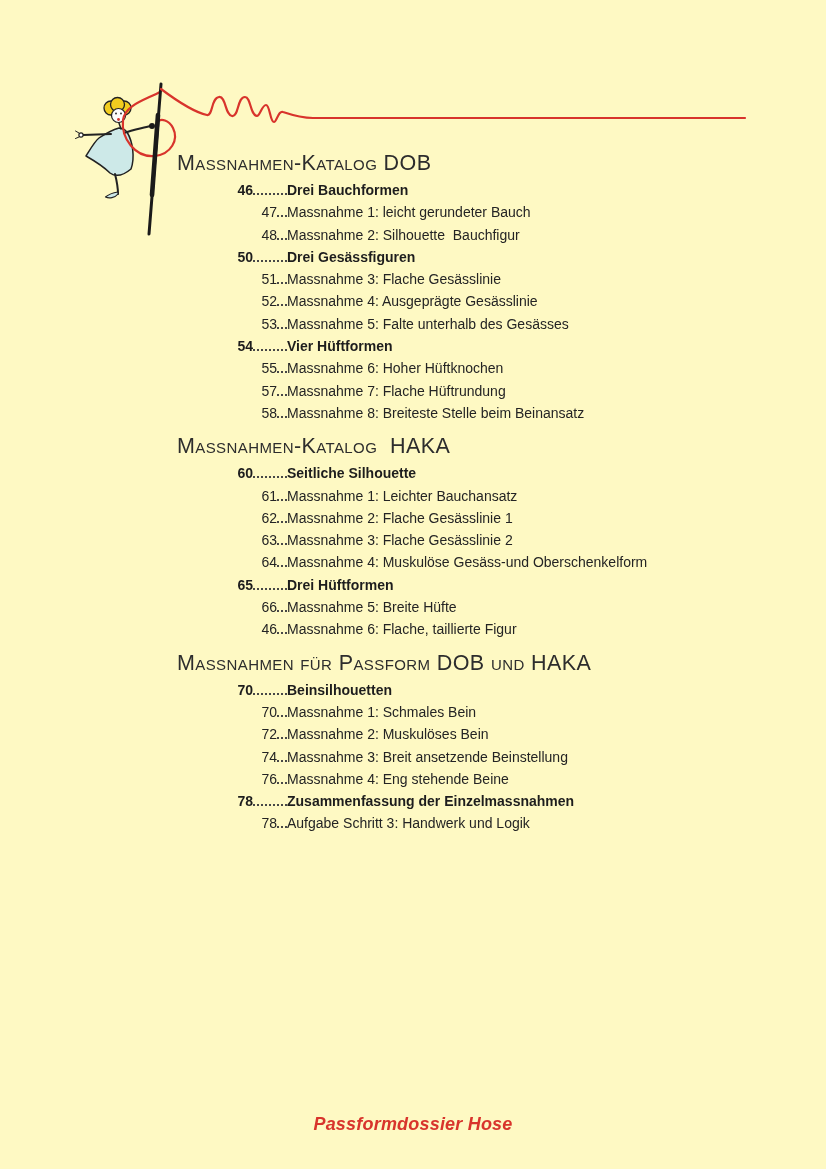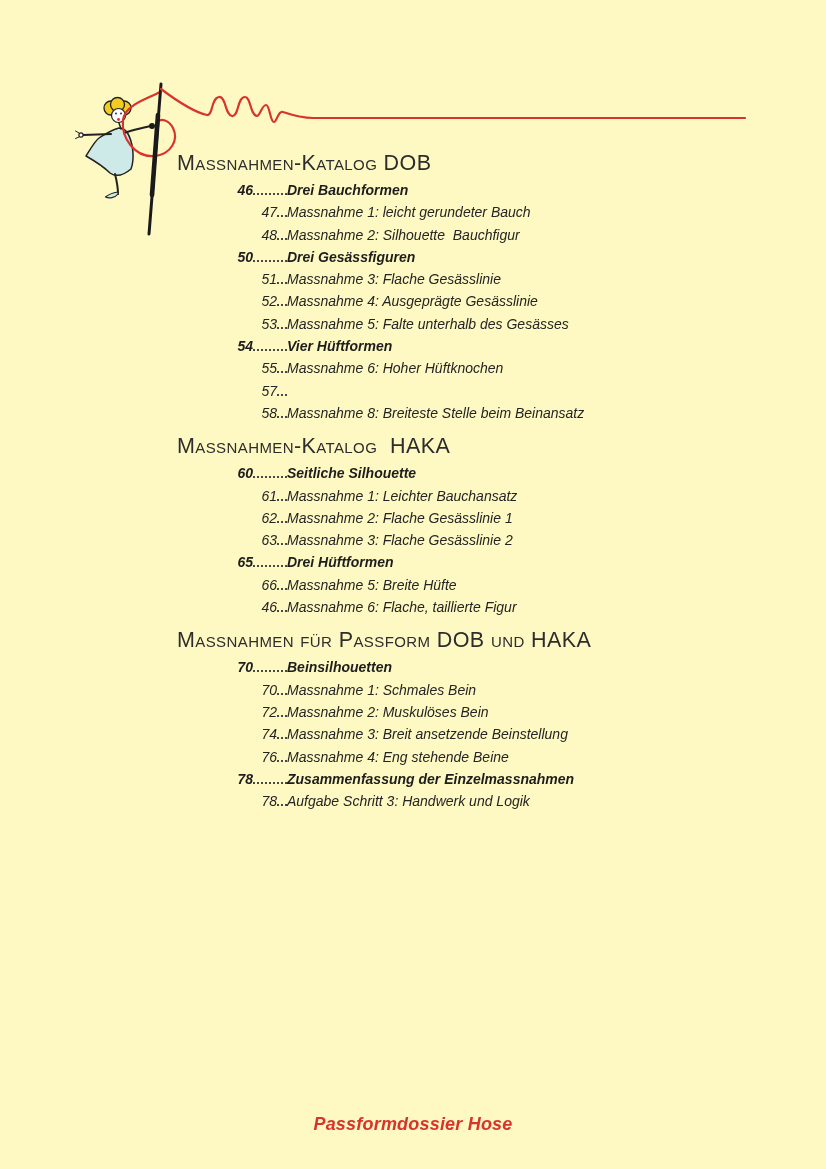--- a/index.html
+++ b/index.html
@@ -17,21 +17,21 @@
   .toc { position:absolute; left:177px; top:151px; width:600px; }
   .toc-section { margin:0; }
   .toc-section + .toc-section { margin-top:10px; }
   .section-heading {
     font-size:21.5px; font-weight:400; line-height:25px; margin:0 0 3px 0;
     font-variant:small-caps; letter-spacing:0.4px; color:#2d2d2d; white-space:pre;
   }
   .rows { }
   .row {
     display:flex; align-items:baseline;
-    font-size:14px; line-height:22.3px; color:#242424; white-space:pre;font-style:italic;
+    font-size:14px; line-height:22.3px; color:#242424; white-space:pre;
   }
   .row .num  { flex:0 0 100px; text-align:right; }
   .row.bold  { font-weight:700; color:#1d1d1d; }
   .row.bold .num { flex-basis:76px; }
   .leader {
     flex:0 0 10px; height:0; align-self:baseline;
     border-bottom:2px dotted #474747;
   }
   .row.bold .leader { flex-basis:34px; }
   .label { white-space:pre; }
@@ -144,20 +144,21 @@
 
   <div class="row">
     <span class="num">55</span>
     <span class="leader"></span>
     <span class="label">Massnahme 6: Hoher Hüftknochen</span>
   </div>
 
   <div class="row">
     <span class="num">57</span>
     <span class="leader"></span>
+    <span class="label">Massnahme 7: Flache Hüftrundung</span>
   </div>
 
   <div class="row">
     <span class="num">58</span>
     <span class="leader"></span>
     <span class="label">Massnahme 8: Breiteste Stelle beim Beinansatz</span>
   </div>
 </div>
   </div>
 
@@ -181,20 +182,25 @@
     <span class="leader"></span>
     <span class="label">Massnahme 2: Flache Gesässlinie 1</span>
   </div>
 
   <div class="row">
     <span class="num">63</span>
     <span class="leader"></span>
     <span class="label">Massnahme 3: Flache Gesässlinie 2</span>
   </div>
 
+  <div class="row">
+    <span class="num">64</span>
+    <span class="leader"></span>
+    <span class="label">Massnahme 4: Muskulöse Gesäss-und Oberschenkelform</span>
+  </div>
 
   <div class="row bold">
     <span class="num">65</span>
     <span class="leader"></span>
     <span class="label">Drei Hüftformen</span>
   </div>
 
   <div class="row">
     <span class="num">66</span>
     <span class="leader"></span>

